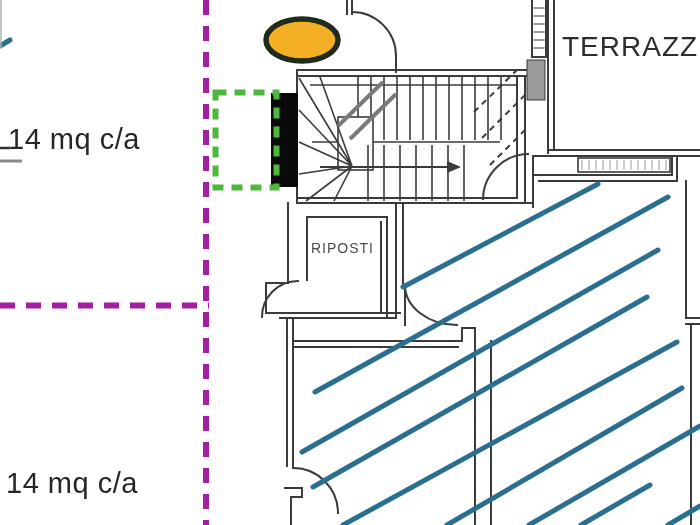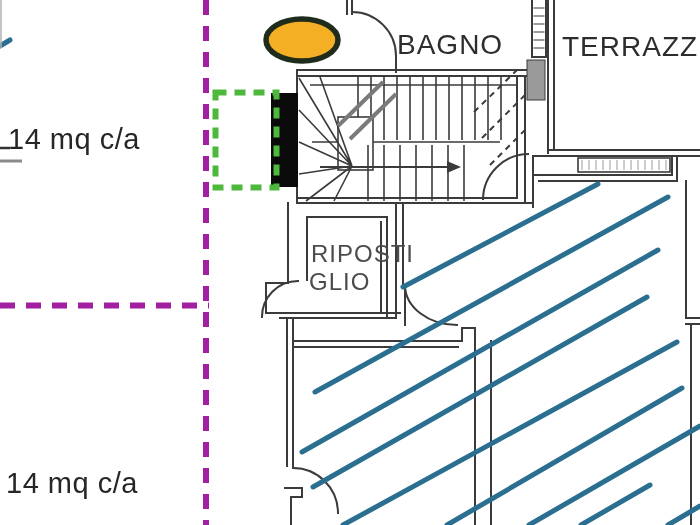--- a/index.html
+++ b/index.html
@@ -5,21 +5,21 @@
   html,body{margin:0;padding:0;}
   body{
     width:700px;height:525px;position:relative;overflow:hidden;
     background:#ffffff;
     font-family:"Liberation Sans", sans-serif;
   }
   .stage{position:absolute;left:0;top:0;width:700px;height:525px;}
   svg{position:absolute;left:0;top:0;}
   .lbl{position:absolute;white-space:nowrap;}
   .lbl-room{font-size:28px;letter-spacing:1px;color:#2d2d2d;}
-  .lbl-rip{font-size:24px;letter-spacing:1px;color:#4c4c4c;}
+  .lbl-rip{font-size:14px;letter-spacing:1px;color:#4c4c4c;}
   .lbl-area{font-size:29px;letter-spacing:0.5px;color:#262626;}
 </style>
 </head>
 <body>
 
 <div class="stage">
 
 <svg width="700" height="525" viewBox="0 0 700 525">
 
   <g fill="none" stroke-width="2" stroke-linecap="square" stroke="#3B3B3B">
@@ -120,24 +120,22 @@
     <ellipse cx="302" cy="40" rx="36" ry="21" stroke-width="5.5" fill="#F5AF25"></ellipse>
   </g>
 
   <g fill="none">
     <path d="M1 0 V48" stroke="#b0b0b0" stroke-width="1.5"></path>
     <path d="M0 148 H10" stroke="#333333" stroke-width="2.5"></path>
     <path d="M0 161 H22" stroke="#8a8a8a" stroke-width="3"></path>
   </g>
 </svg>
 
-<div class="lbl lbl-room" style="left:397px;top:29px;">BAGNO</div>
 
 <div class="lbl lbl-room" style="left:562px;top:31px;">TERRAZZIN</div>
 
 <div class="lbl lbl-rip" style="left:311px;top:240px;">RIPOSTI</div>
-<div class="lbl lbl-rip" style="left:309px;top:268px;">GLIO</div>
 
 <div class="lbl lbl-area" style="left:8px;top:123px;">14 mq c/a</div>
 
 <div class="lbl lbl-area" style="left:6px;top:467px;">14 mq c/a</div>
 
 </div>
 
 </body></html>

